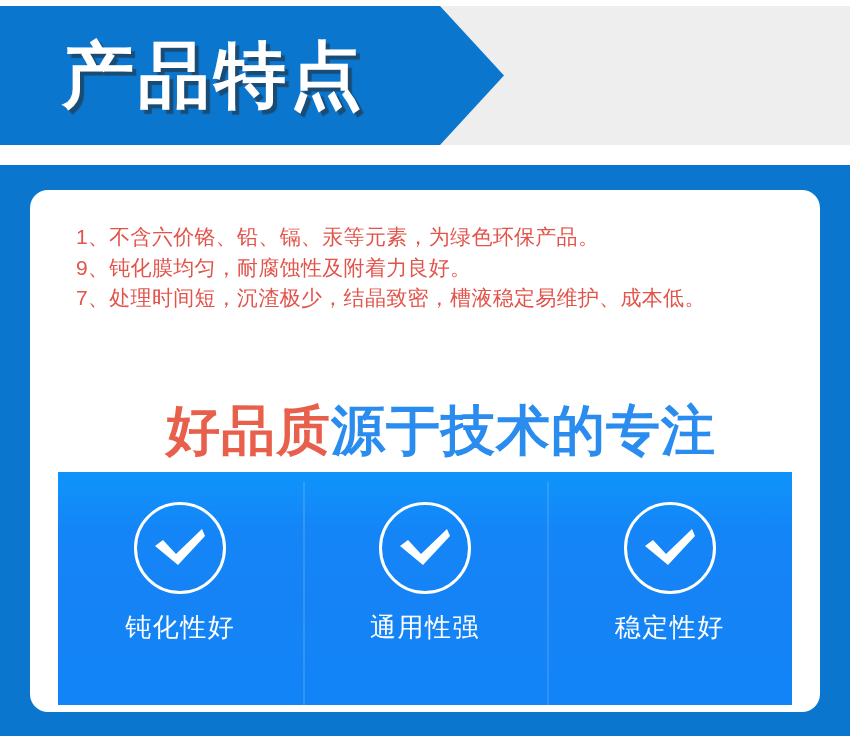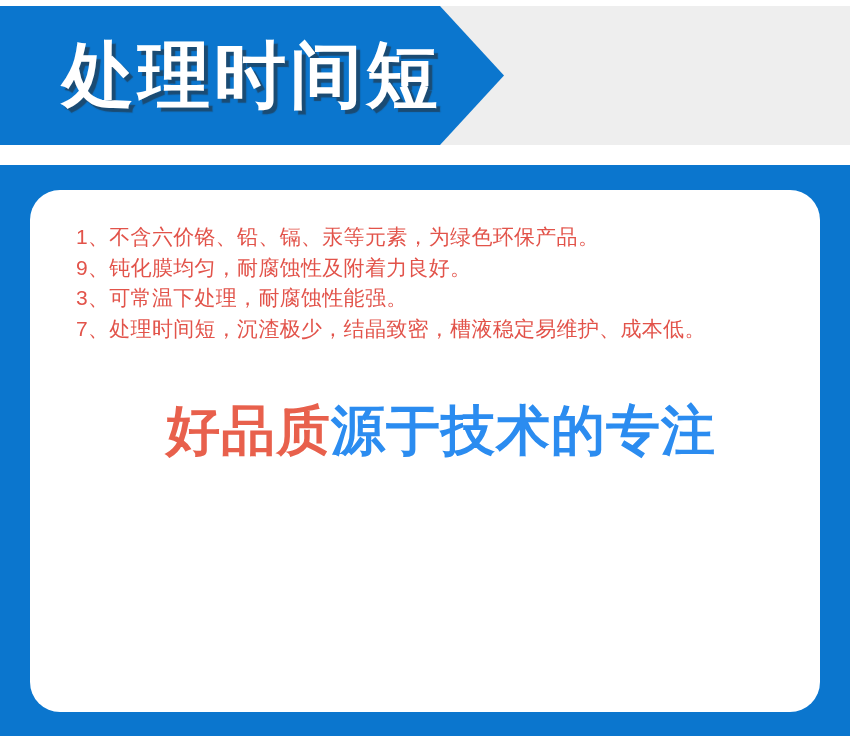--- a/index.html
+++ b/index.html
@@ -64,21 +64,21 @@
   }
 
   
   .white-card {
     position: absolute;
     left: 30px;
     top: 190px;
     width: 790px;
     height: 522px;
     background: #ffffff;
-    border-radius: 30px;
+    border-radius: 18px;
   }
 
   
   .feature-list {
     position: absolute;
     left: 46px;
     top: 32px;
     width: 744px;
   }
 
@@ -158,30 +158,59 @@
     white-space: nowrap;
   }
 </style>
 </head>
 <body>
 
 <div id="page">
 
   <div class="banner-wrap">
     <div class="banner-arrow"></div>
-    <div class="banner-title">处理时间短</div>
+    <div class="banner-title">产品特点</div>
   </div>
 
   <div class="blue-bg"></div>
 
   <div class="white-card">
 
     <div class="feature-list">
       <div class="feature-item">1、不含六价铬、铅、镉、汞等元素，为绿色环保产品。</div>
       <div class="feature-item">9、钝化膜均匀，耐腐蚀性及附着力良好。</div>
-      <div class="feature-item">3、可常温下处理，耐腐蚀性能强。</div>
       <div class="feature-item">7、处理时间短，沉渣极少，结晶致密，槽液稳定易维护、成本低。</div>
     </div>
 
     <div class="headline"><span class="red">好品质</span><span class="blue">源于技术的专注</span></div>
 
+    <div class="checks-box">
+
+      <div class="check-col">
+        <div class="check-circle">
+          <svg width="56" height="44" viewBox="0 0 56 44" aria-hidden="true">
+            <path d="M3 20 L11 14 L24 28 L50 3 L53 10 L26 39 Z" fill="#ffffff"></path>
+          </svg>
+        </div>
+        <div class="check-label">钝化性好</div>
+      </div>
+
+      <div class="check-col">
+        <div class="check-circle">
+          <svg width="56" height="44" viewBox="0 0 56 44" aria-hidden="true">
+            <path d="M3 20 L11 14 L24 28 L50 3 L53 10 L26 39 Z" fill="#ffffff"></path>
+          </svg>
+        </div>
+        <div class="check-label">通用性强</div>
+      </div>
+
+      <div class="check-col">
+        <div class="check-circle">
+          <svg width="56" height="44" viewBox="0 0 56 44" aria-hidden="true">
+            <path d="M3 20 L11 14 L24 28 L50 3 L53 10 L26 39 Z" fill="#ffffff"></path>
+          </svg>
+        </div>
+        <div class="check-label">稳定性好</div>
+      </div>
+
+    </div>
   </div>
 </div>
 
 </body></html>

